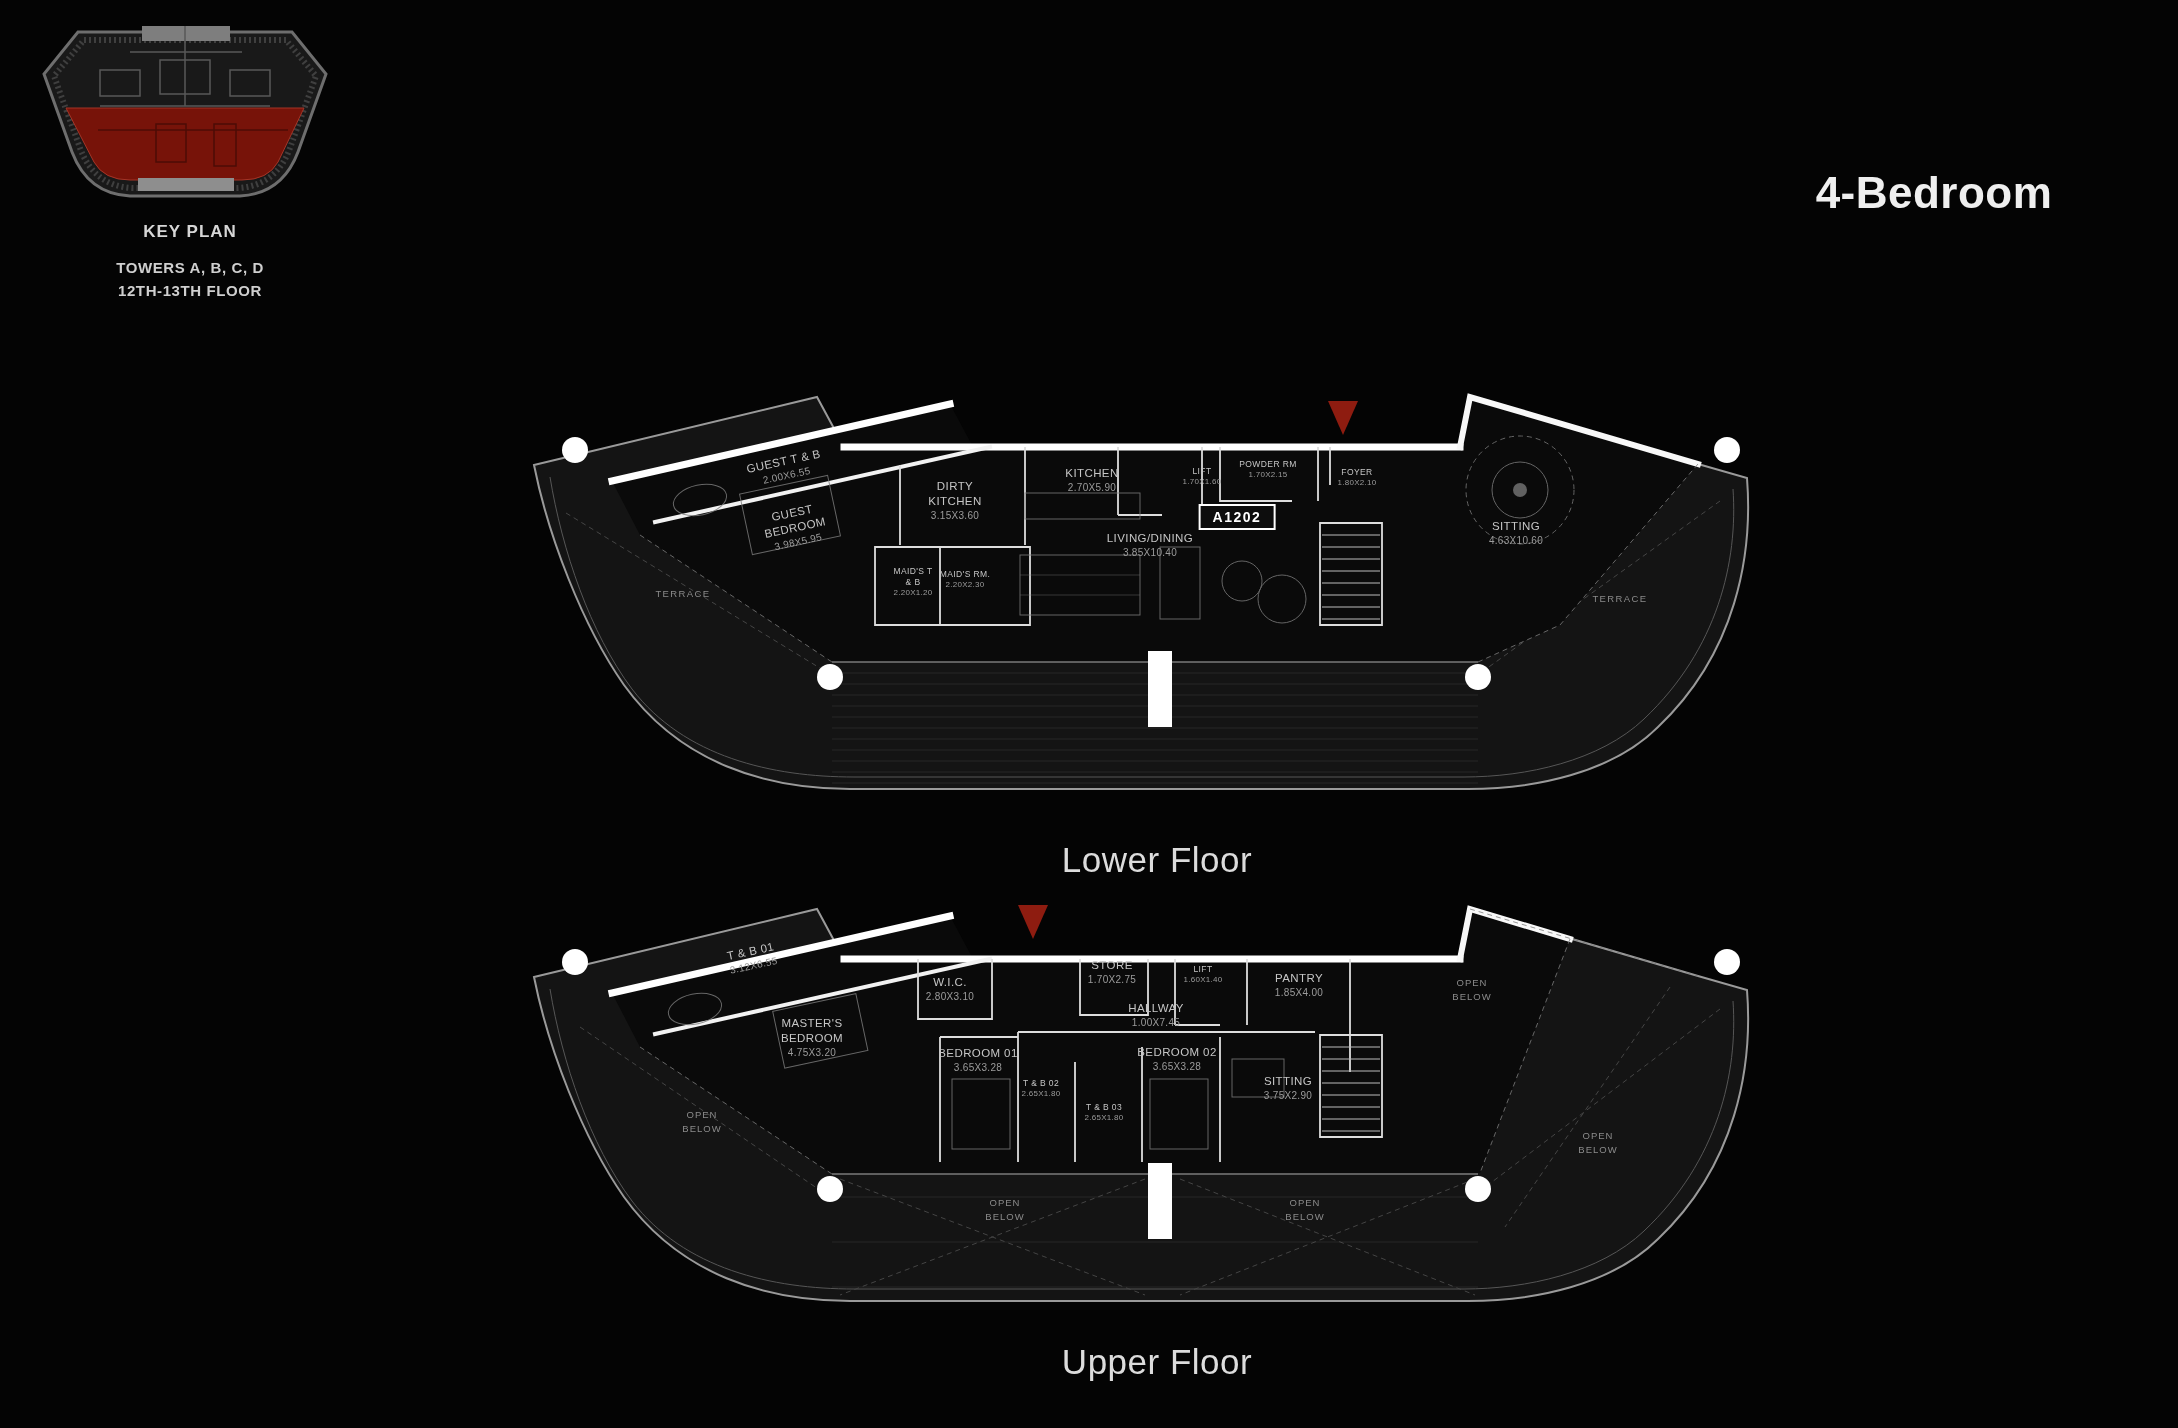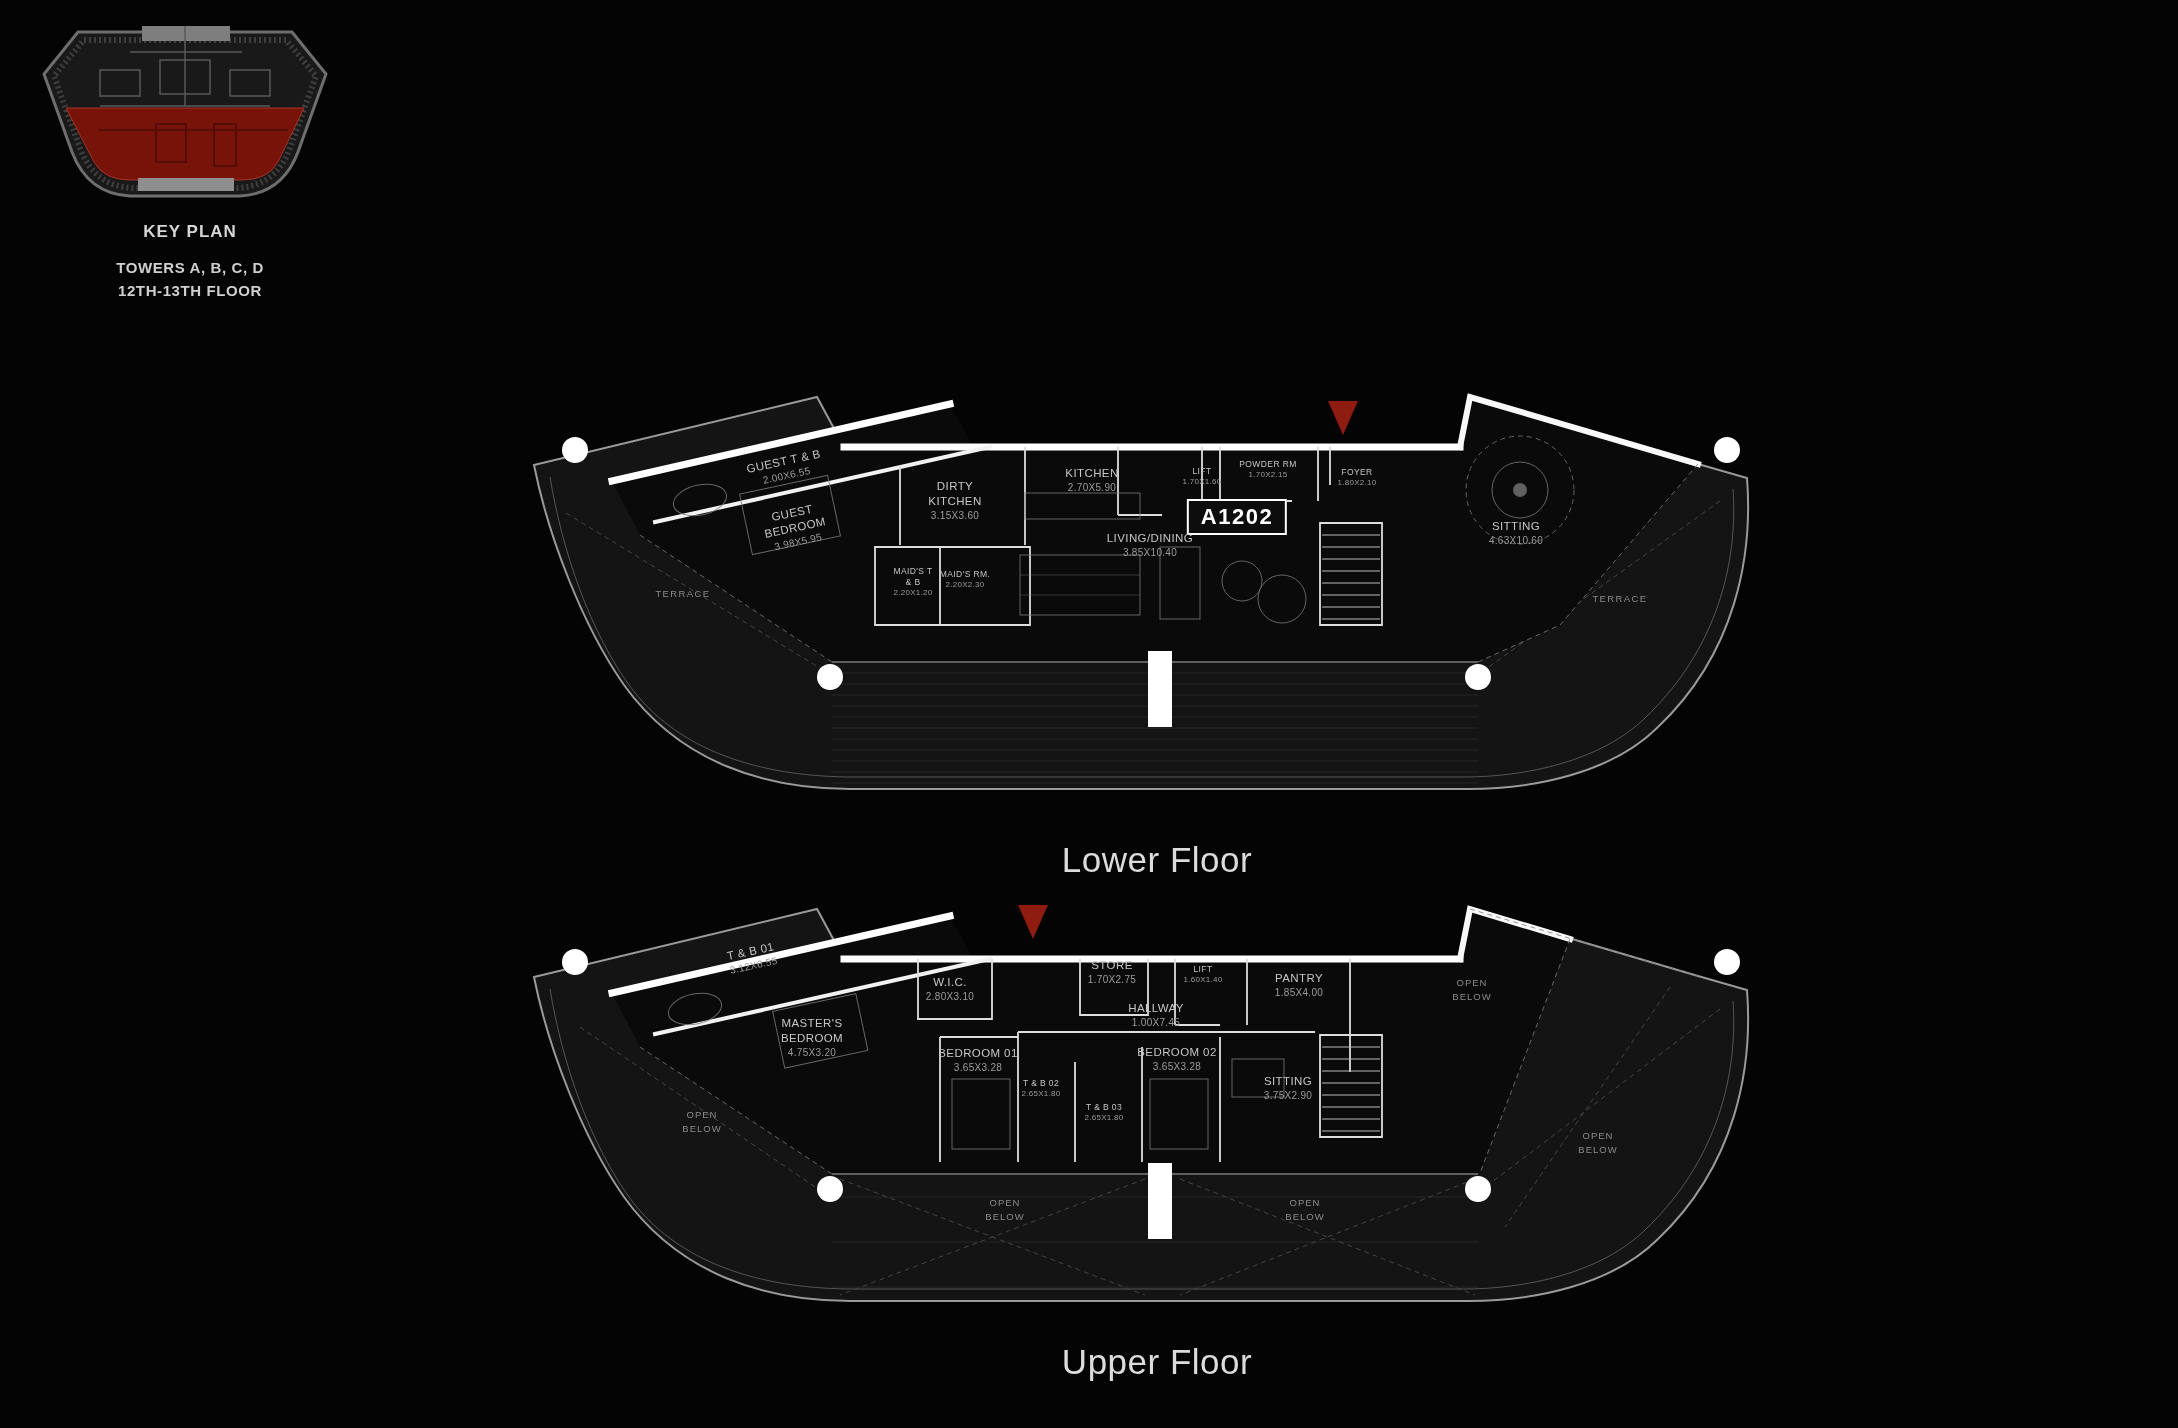--- a/index.html
+++ b/index.html
@@ -45,21 +45,21 @@
   .rlabel.rot{transform:translate(-50%,-50%) rotate(-12deg);}
   .rlabel.wrap{white-space:normal;width:72px;}
   .rlabel.wrap2{white-space:normal;width:92px;}
   .rlabel.sm{font-size:8.5px;}
   .rlabel.sm .dims{font-size:8px;}
   .zone{position:absolute;transform:translate(-50%,-50%);color:#8b8b8b;font-size:9.5px;
         letter-spacing:1.4px;text-align:center;white-space:nowrap;}
   .zone.wrap{white-space:normal;width:58px;letter-spacing:1px;line-height:1.5;}
 
   .unit-no{position:absolute;transform:translate(-50%,-50%);border:2px solid #fff;background:#0d0d0d;
-           padding:3px 12px;font-size:22px;font-weight:bold;letter-spacing:1.5px;color:#fff;}
+           padding:3px 12px;font-size:14px;font-weight:bold;letter-spacing:1.5px;color:#fff;}
 
   .floor-caption{position:absolute;transform:translate(-50%,-50%);font-size:35px;font-weight:500;
                  letter-spacing:.5px;color:#dcdcdc;}
 </style>
 </head>
 <body>
 
 <div class="canvas">
 
   <div class="keyplan">
@@ -82,20 +82,21 @@
       <rect x="100" y="166" width="96" height="13" fill="#8e8e8e"></rect>
     </svg>
     <div class="kp-caption">KEY PLAN</div>
     <div class="kp-sub">
       <div>TOWERS A, B, C, D</div>
       <div>12TH-13TH FLOOR</div>
     </div>
   </div>
 
   <div class="title-block">
+    <div class="t1">4-Bedroom</div>
   </div>
 
   <svg class="plan-svg lower" viewBox="0 0 1300 480">
     <g>
       <path class="hull-edge" d="M14,80 L297,12 L324,62 L940,62 L950,12 L1178,79 L1227,93 C1233,170 1216,268 1138,342 C1092,388 1014,404 948,404 L330,404 C246,404 160,378 104,300 C62,240 28,150 14,80 Z"></path>
       <path class="hull-inner" d="M30,92 C42,165 70,248 112,304 C164,372 252,392 334,392 L944,392 C1006,392 1080,376 1124,334 C1198,264 1218,176 1213,104"></path>
       <path class="fainter dash" d="M46,128 L308,288 M1200,116 L966,284"></path>
     </g>
     <path class="unit-fill" d="M92,96 L430,19 L452,60 L940,62 L950,12 L1178,79 L1040,240 L958,277 L312,277 L120,150 Z"></path>
     <g>

